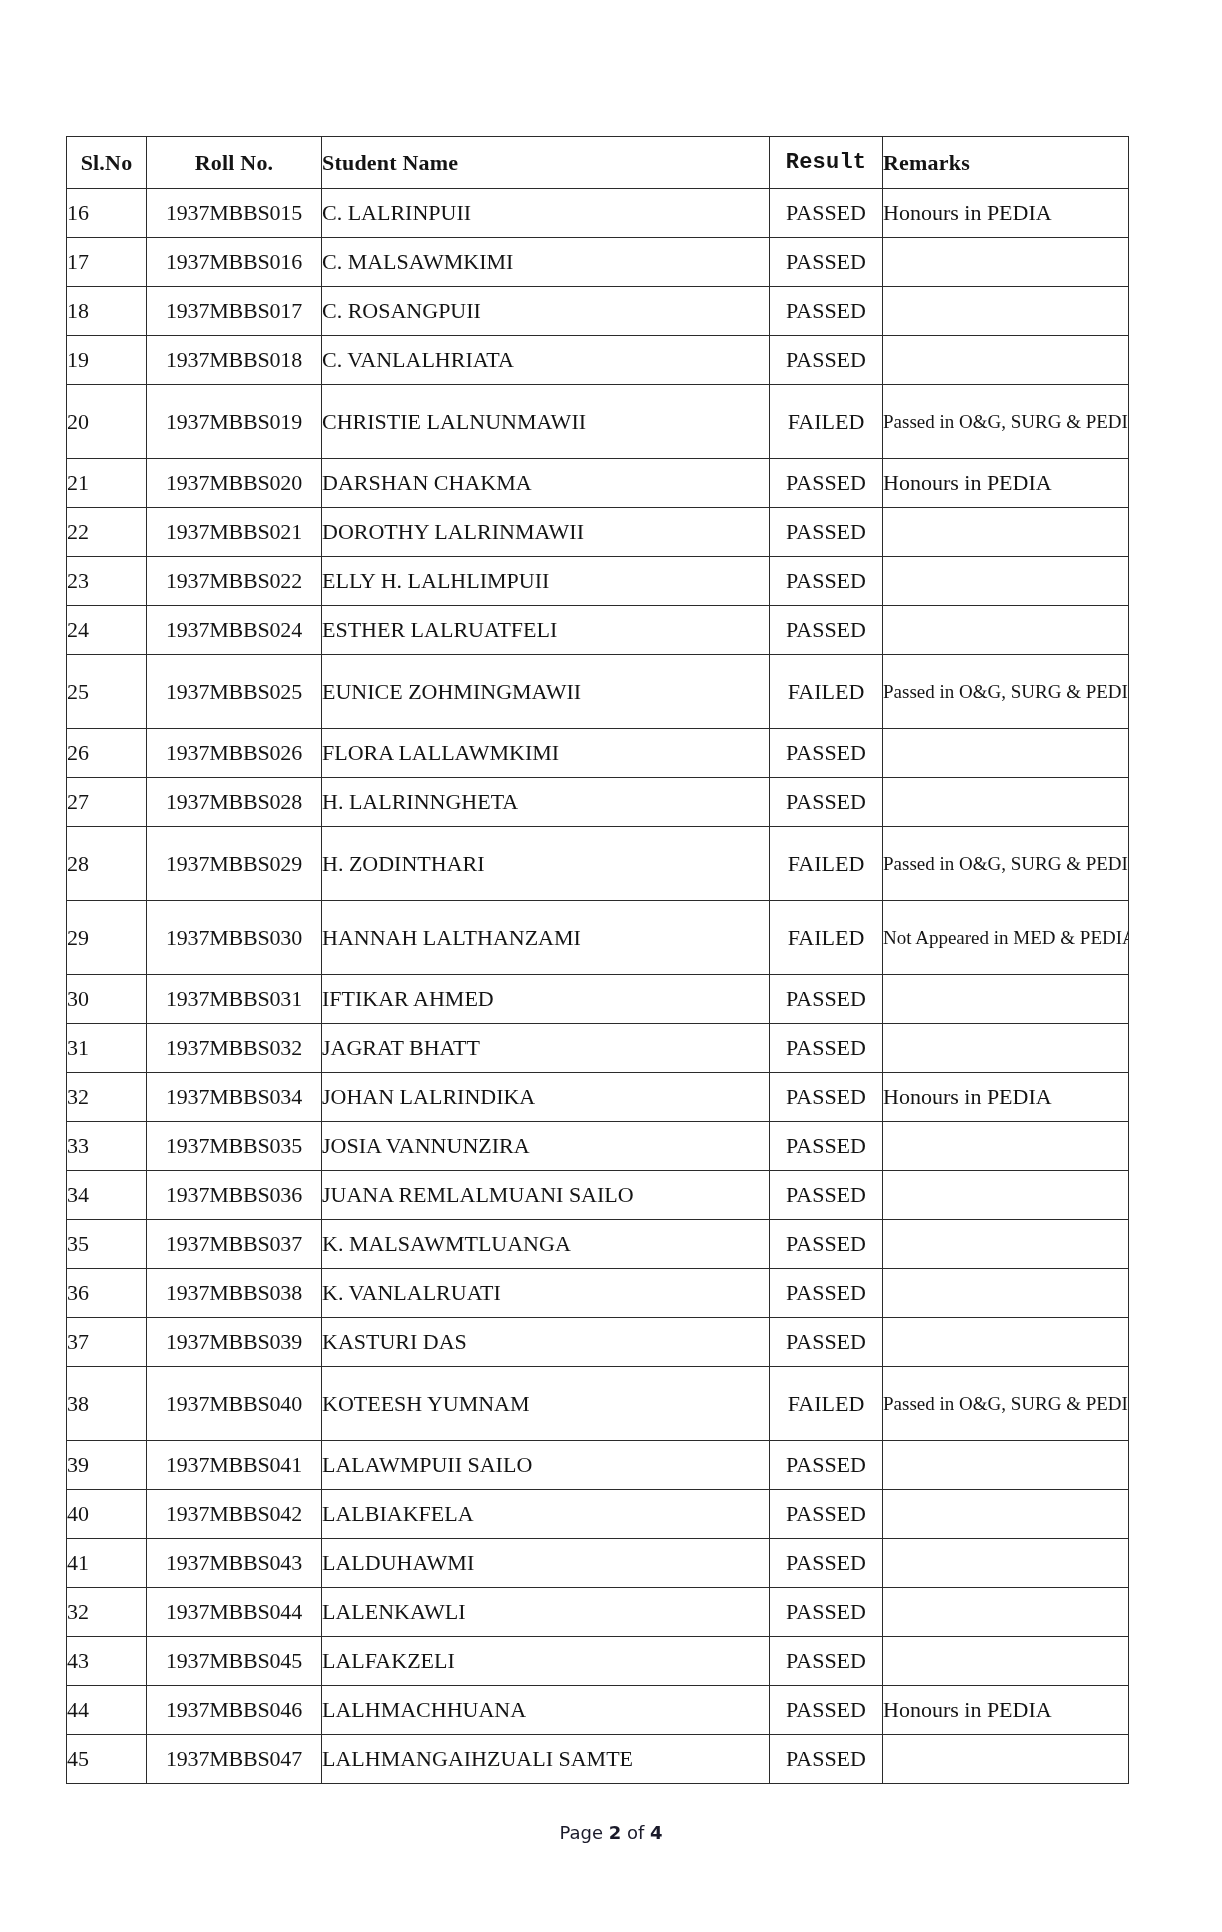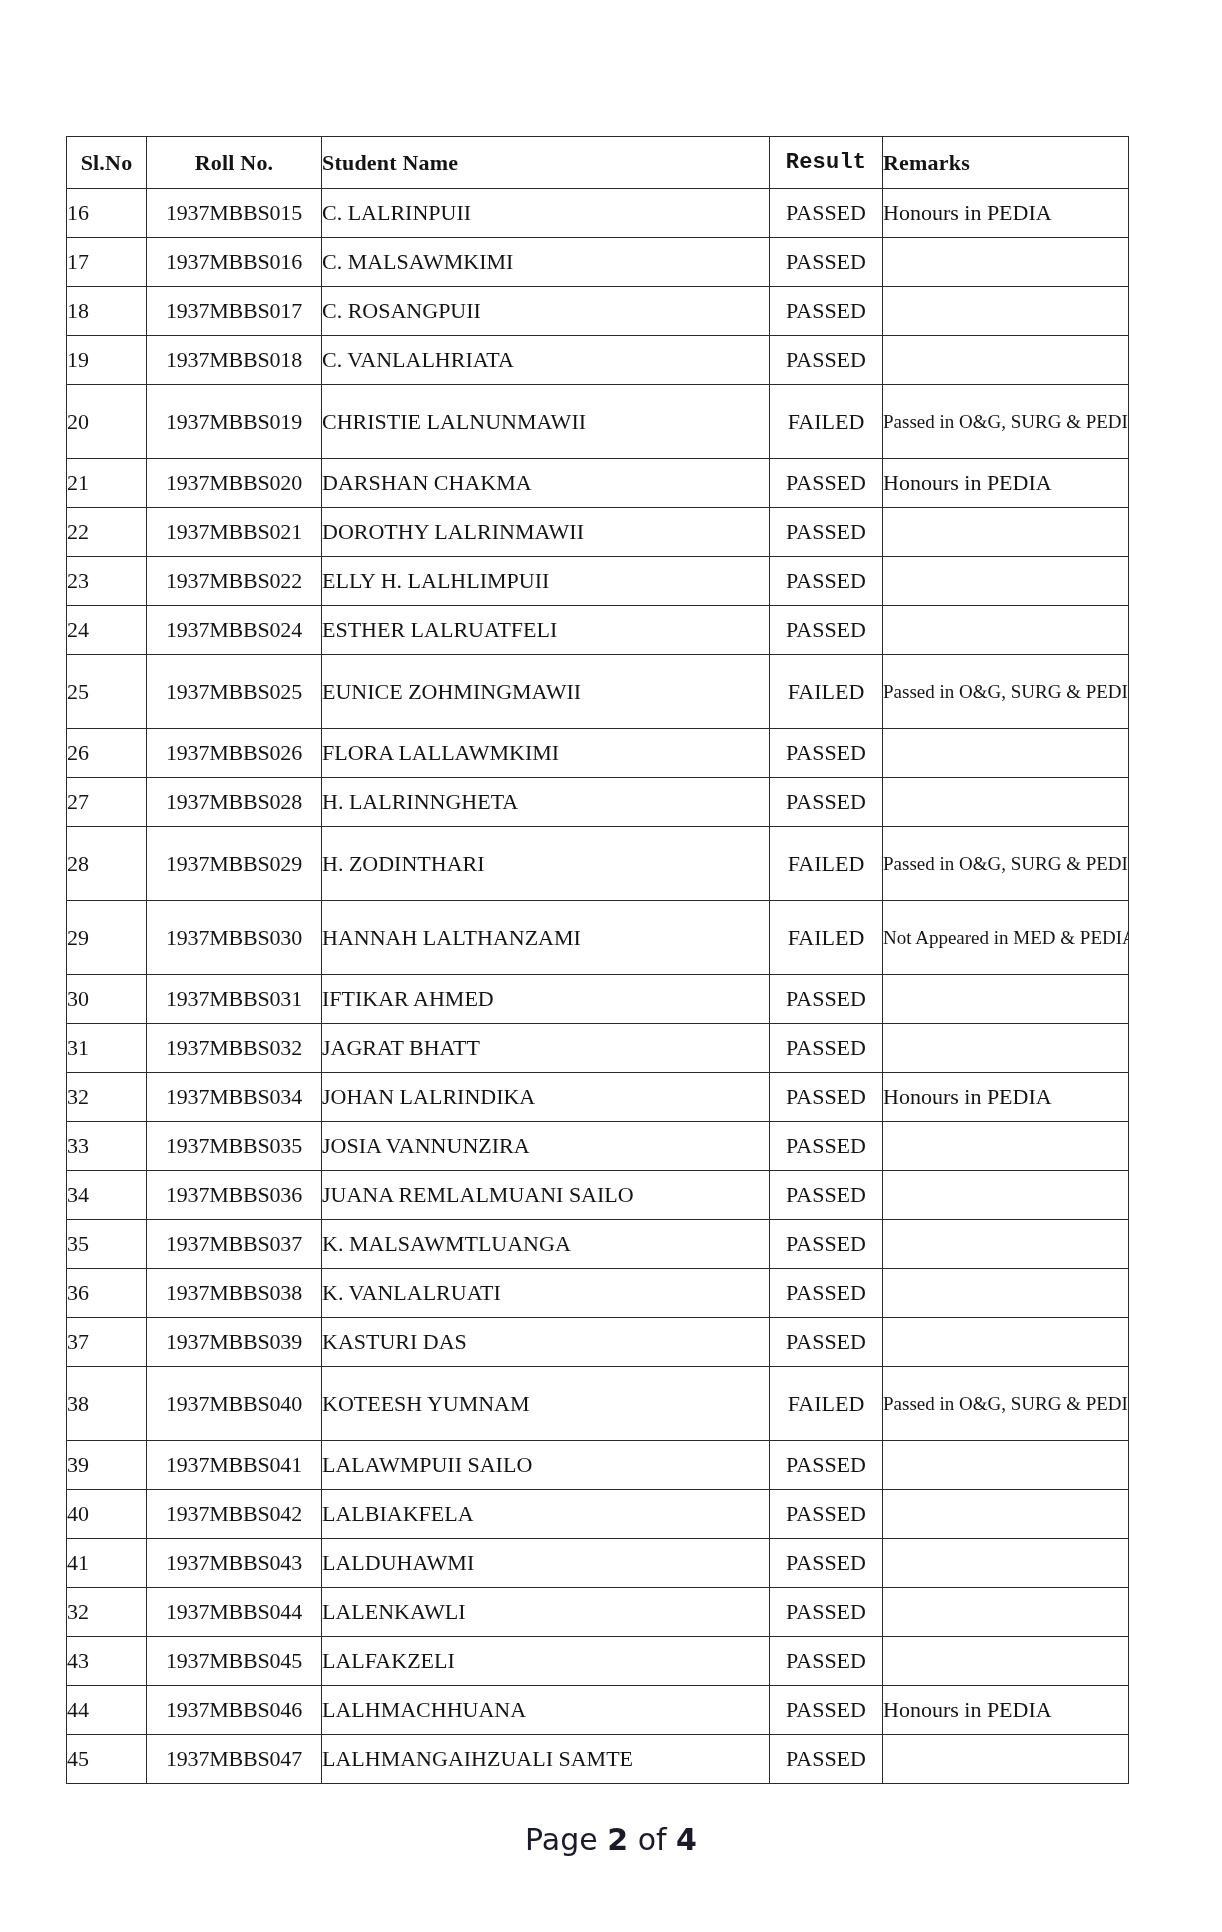--- a/index.html
+++ b/index.html
@@ -81,21 +81,21 @@
       line-height: 24px;
     }
 
     .footer {
       position: absolute;
       left: 0;
       width: 1222px;
       top: 1822px;
       text-align: center;
       font-family: "DejaVu Sans", "Liberation Sans", sans-serif;
-      font-size: 30px;
+      font-size: 18px;
       color: #1a1a2a;
     }
     .footer b { font-weight: bold; }
   </style>
 </head>
 <body>
 
 <div class="page">
   <table class="results">
     <colgroup>

